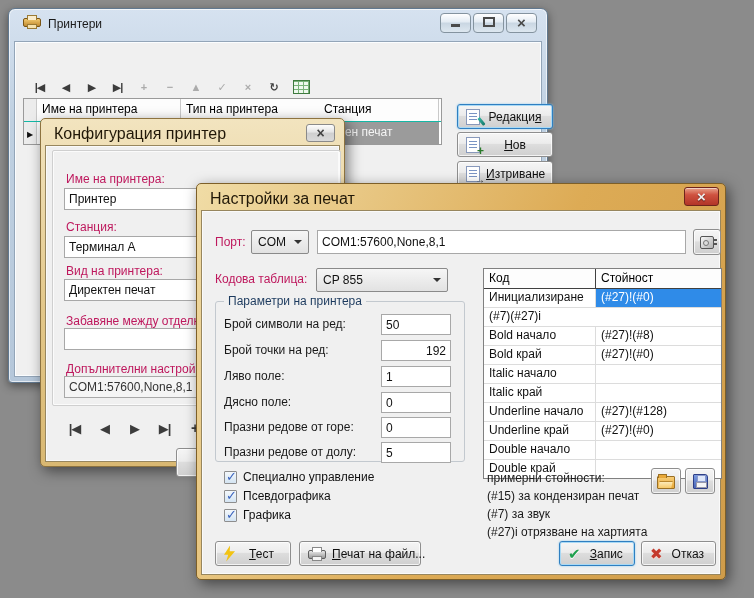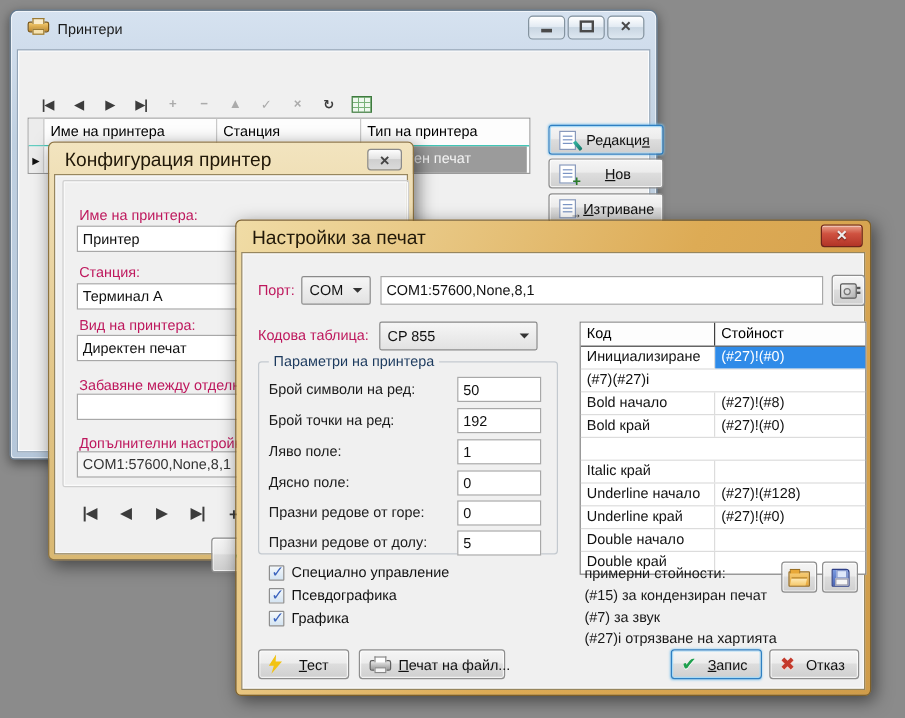--- a/index.html
+++ b/index.html
@@ -173,22 +173,22 @@
       <span class="tbi dis">✓</span>
       <span class="tbi dis">×</span>
       <span class="tbi">↻</span>
       <span class="grid-ico2"></span>
     </div>
 
     <div class="dbgrid">
       <div class="gh-row">
         <div class="gh ind"></div>
         <div class="gh" style="width:144px">Име на принтера</div>
+        <div class="gh" style="width:138px;border-right:none">Тип на принтера</div>
         <div class="gh" style="width:120px">Станция</div>
-        <div class="gh" style="width:138px;border-right:none">Тип на принтера</div>
       </div>
       <div class="g-row">
         <div class="gc ind">
             <span class="marker"></span>
           </div>
         <div class="gc cur" style="width:144px">Принтер</div>
         <div class="gc sel" style="width:120px">Терминал А</div>
         <div class="gc sel" style="width:138px;border-right:none">Директен печат</div>
       </div>
     </div>
@@ -273,21 +273,21 @@
     <div class="combo" style="left:114px;top:57px;width:132px;height:24px">
       <span>CP 855</span>
       <span class="arrow"></span>
     </div>
 
     <div class="groupbox" style="left:13px;top:90px;width:250px;height:161px">
       <span class="legend">Параметри на принтера</span>
       <div class="gb-label" style="top:12px">Брой символи на ред:</div>
       <input class="tbox gb-input" style="top: 12px;" value="50">
       <div class="gb-label" style="top:38px">Брой точки на ред:</div>
-      <input class="tbox gb-input" style="top: 38px;" value="192">
+      <input class="tbox gb-input" style="top: 38px; text-align: right;" value="192">
       <div class="gb-label" style="top:64px">Ляво поле:</div>
       <input class="tbox gb-input" style="top: 64px;" value="1">
       <div class="gb-label" style="top:90px">Дясно поле:</div>
       <input class="tbox gb-input" style="top: 90px;" value="0">
       <div class="gb-label" style="top:115px">Празни редове от горе:</div>
       <input class="tbox gb-input" style="top: 115px;" value="0">
       <div class="gb-label" style="top:140px">Празни редове от долу:</div>
       <input class="tbox gb-input" style="top: 140px;" value="5">
     </div>
 
@@ -318,20 +318,21 @@
         </div>
       <div class="trow">
           <div class="tcell c1">Bold начало</div>
           <div class="tcell c2">(#27)!(#8)</div>
         </div>
       <div class="trow">
           <div class="tcell c1">Bold край</div>
           <div class="tcell c2">(#27)!(#0)</div>
         </div>
       <div class="trow">
+          <div class="tcell c1">Italic начало</div>
           <div class="tcell c2"></div>
         </div>
       <div class="trow">
           <div class="tcell c1">Italic край</div>
           <div class="tcell c2"></div>
         </div>
       <div class="trow">
           <div class="tcell c1">Underline начало</div>
           <div class="tcell c2">(#27)!(#128)</div>
         </div>

